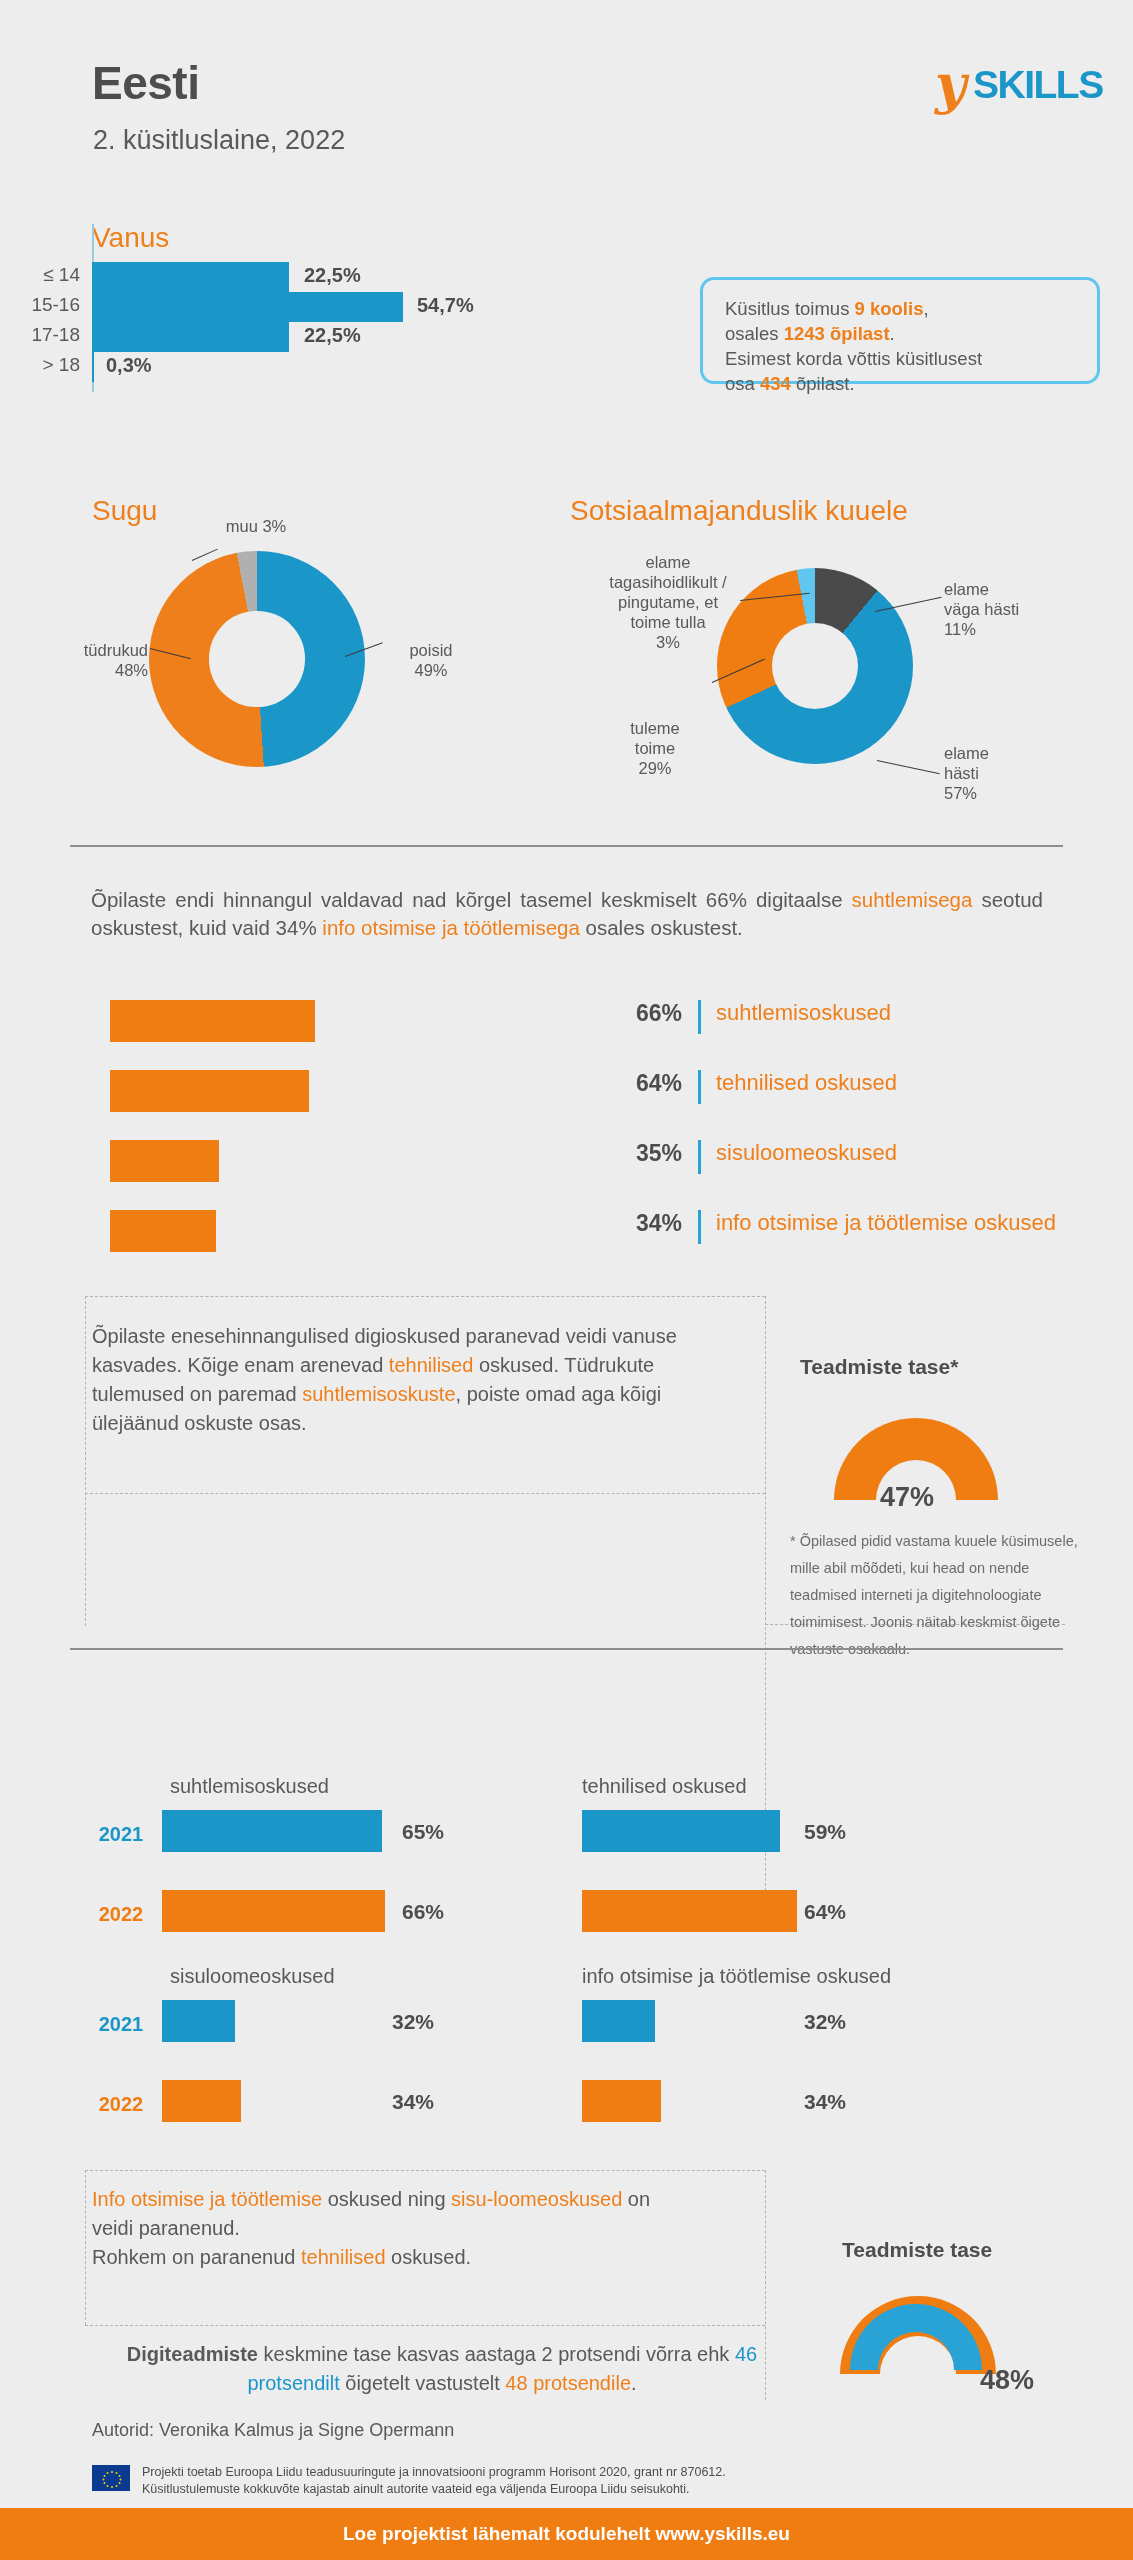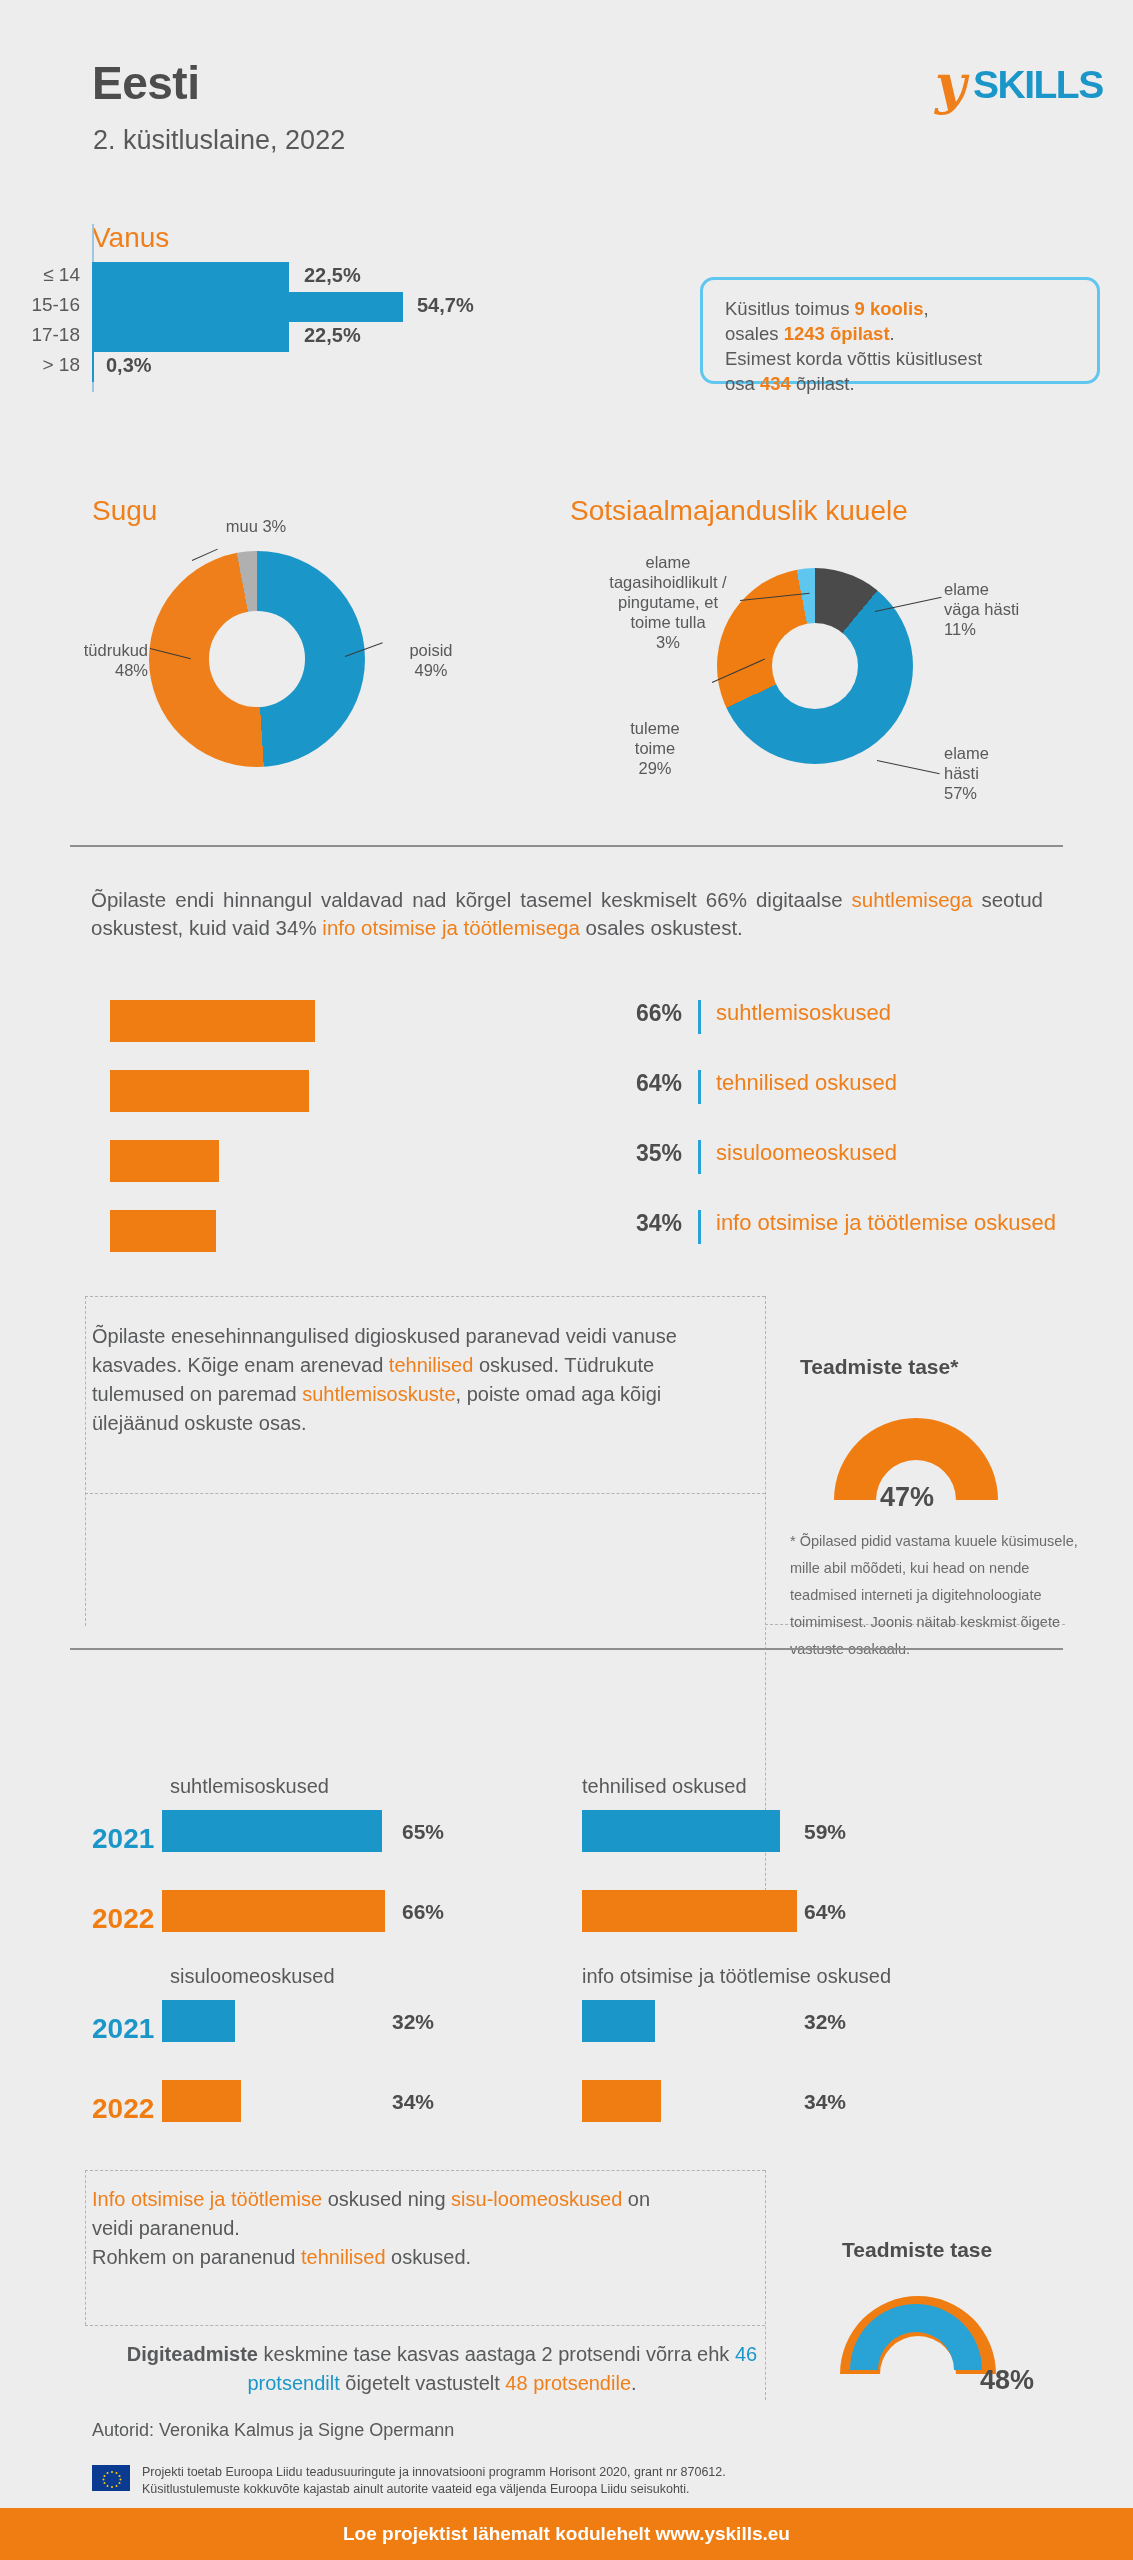--- a/index.html
+++ b/index.html
@@ -140,21 +140,21 @@
     position: absolute; left: 91px; top: 1670px; width: 952px;
     font-size: 20.5px; line-height: 28.5px; color: #4d4d4d;
     font-weight: bold; text-align: justify;
   }
   .cmp-head .it { font-style: italic; font-weight: bold; }
   .cmp-grid { position: absolute; left: 92px; top: 1775px; width: 970px; }
   .cmp-block { position: absolute; }
   .cmp-title { position: absolute; font-size: 20px; color: #58595b; }
   .cmp-year {
     position: absolute; width: 58px; text-align: center;
-    font-size: 28px; font-weight: bold;
+    font-size: 20px; font-weight: bold;
   }
   .cmp-bar { position: absolute; height: 42px; }
   .cmp-pct { position: absolute; font-size: 21px; font-weight: bold; color: #4d4d4d; }
 
   
   .bot-left {
     position: absolute; left: 92px; top: 2185px; width: 560px;
     font-size: 20px; line-height: 29px; color: #58595b;
   }
   .bot-center {

